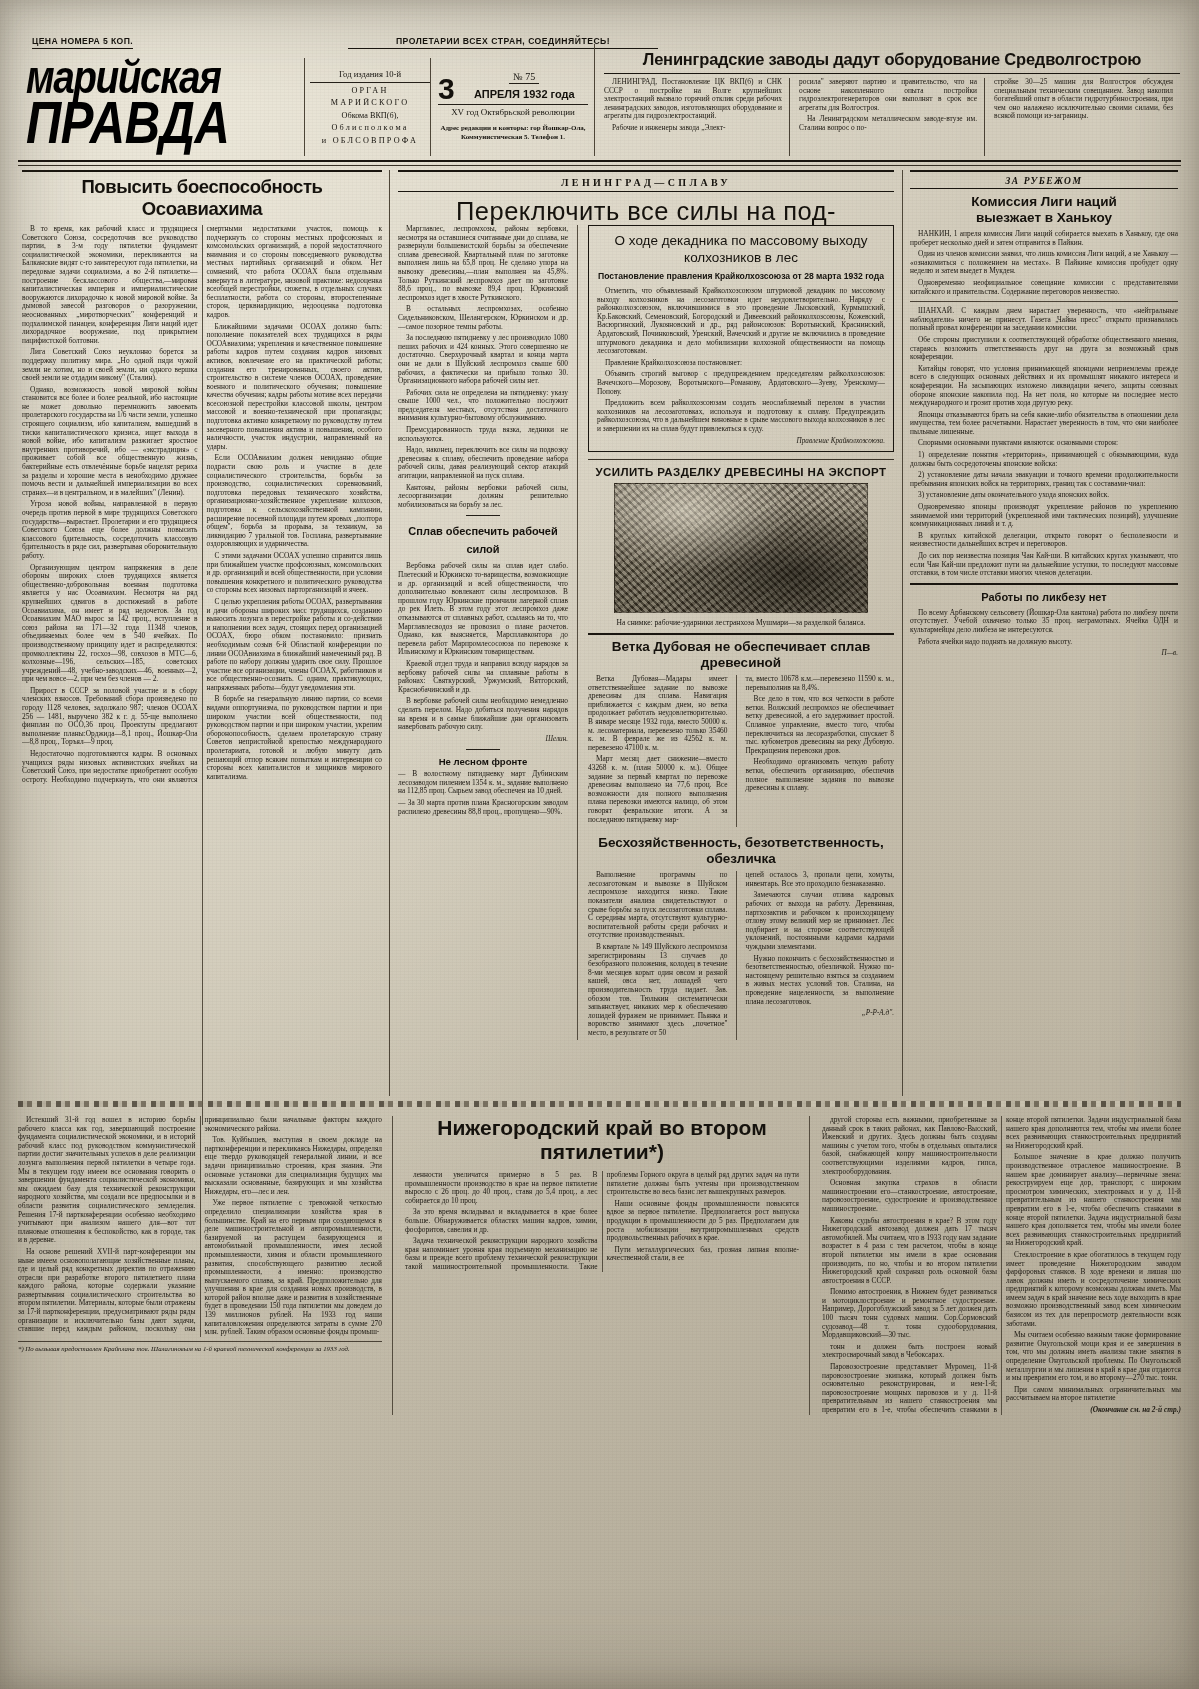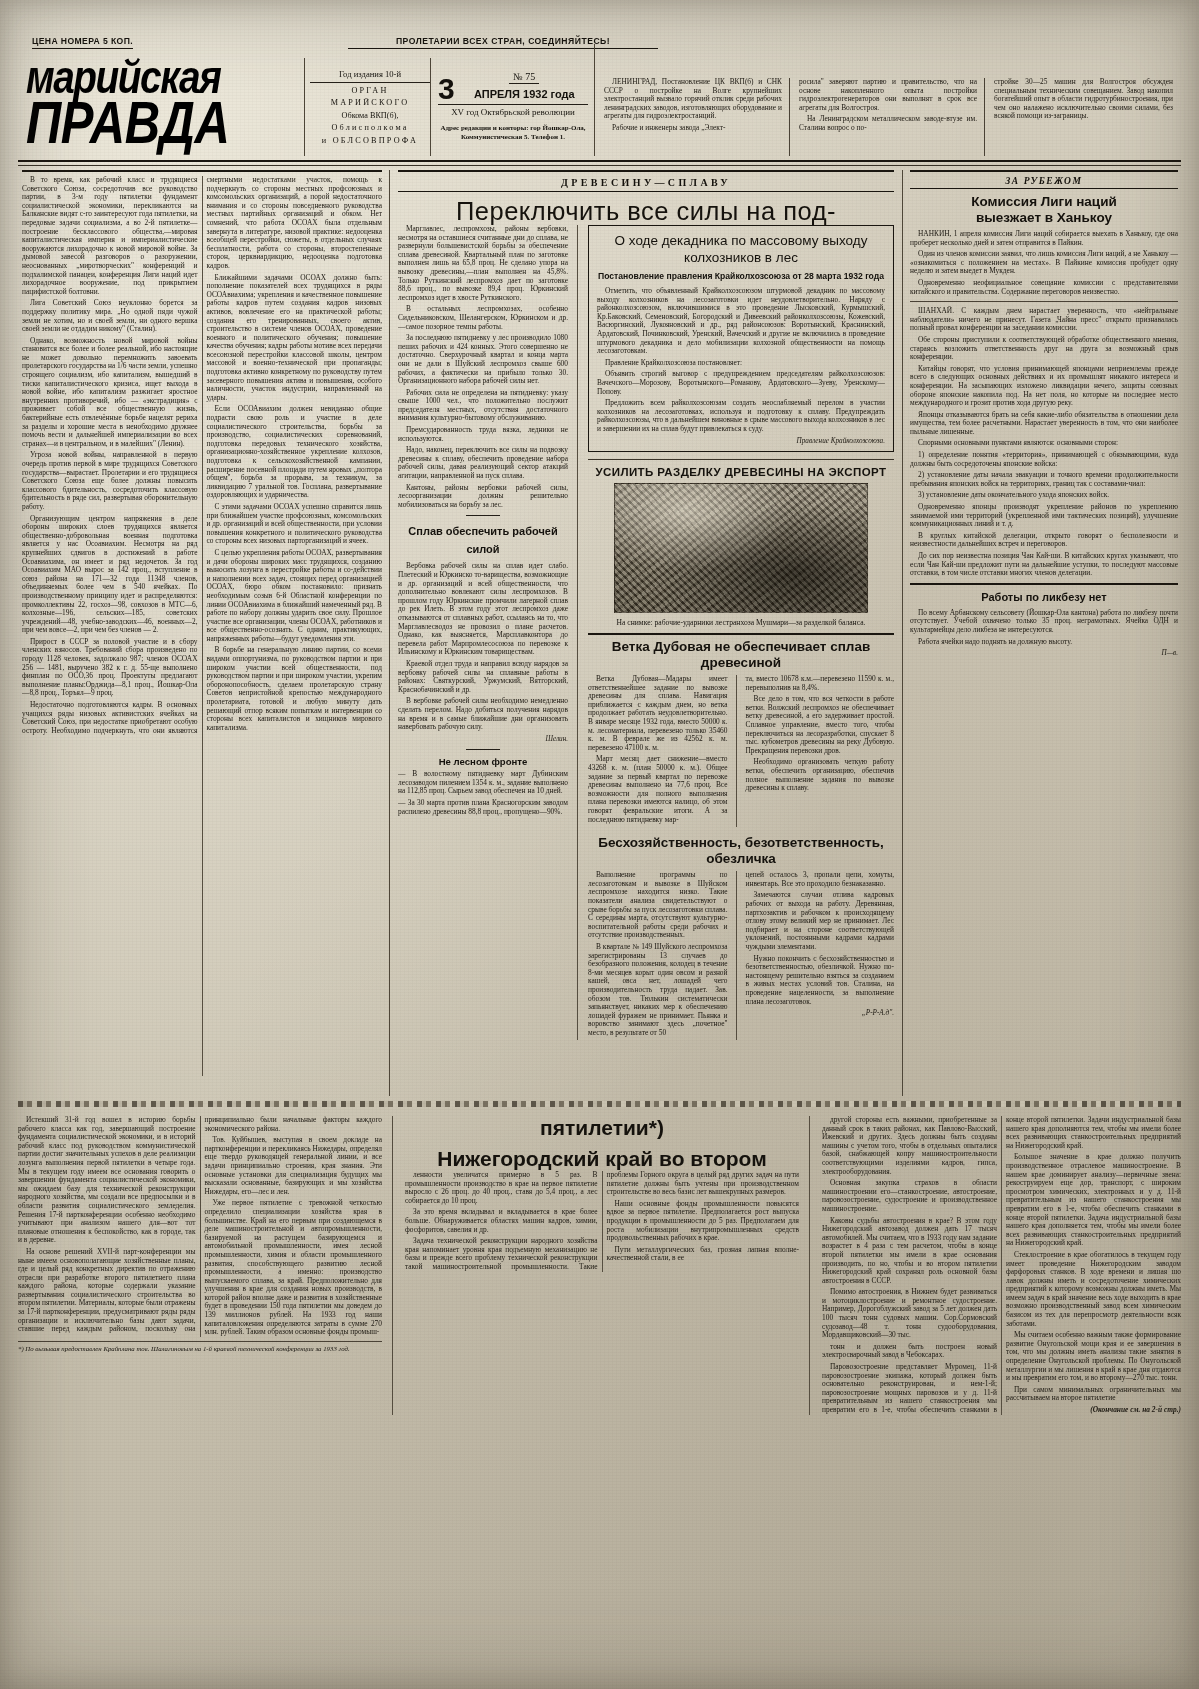--- a/index.html
+++ b/index.html
@@ -224,20 +224,21 @@
       </span>
     </div>
     <div class="yr">XV год Октябрьской революции</div>
     <div class="addr">Адрес редакции и конторы: гор Йошкар-Ола, Коммунистическая 5. Телефон 1.</div>
   </div>
 
   <div class="vrule" style="left:286px;top:40px;height:98px;"></div>
   <div class="vrule" style="left:412px;top:40px;height:98px;"></div>
   <div class="vrule" style="left:576px;top:26px;height:112px;"></div>
 
+  <div class="banner-head">Ленинградские заводы дадут оборудование Средволгострою</div>
   <div class="banner-cols">
     <div class="body-txt">
       <p>ЛЕНИНГРАД, Постановление ЦК ВКП(б) и СНК СССР о постройке на Волге крупнейших электростанций вызвало горячий отклик среди рабочих ленинградских заводов, изготовляющих оборудование и агрегаты для гидроэлектростанций.</p>
       <p>Рабочие и инженеры завода „Элект-</p>
     </div>
     <div class="body-txt">
       <p class="ni">росила" заверяют партию и правительство, что на основе накопленного опыта постройки гидроэлектрогенераторов они выполнят в срок все агрегаты для Волгостроя.</p>
       <p>На Ленинградском металлическом заводе-втузе им. Сталина вопрос о по-</p>
     </div>
     <div class="body-txt">
@@ -246,41 +247,42 @@
   </div>
 
   <div class="rule-heavy" style="left:0;top:142px;width:1163px;"></div>
   <div class="rule-thin" style="left:0;top:147px;width:1163px;"></div>
 
   <div class="vrule" style="left:371px;top:152px;height:926px;"></div>
   <div class="vrule" style="left:884px;top:152px;height:926px;"></div>
 
   <div class="col" style="left:4px;top:152px;width:360px;">
     <div class="rule-heavy" style="position:relative;width:100%;margin-bottom:4px;"></div>
+    <div class="hl-left">Повысить боеспособность Осоавиахима</div>
     <div class="two" style="height:900px;">
       <div class="body-txt">
         <p>В то время, как рабочий класс и трудящиеся Советского Союза, сосредоточив все руководство партии, в 3-м году пятилетки фундамент социалистической экономики, перекликаются на Балканские видят с-го заинтересуют года пятилетки, на передовые задачи социализма, а во 2-й пятилетке—построение бесклассового общества,—мировая капиталистическая империя и империалистические вооружаются лихорадочно к новой мировой войне. За дымовой завесой разговоров о разоружении, неоснованных „миротворческих" конференций и подхалимской панацеи, конференция Лиги наций идет лихорадочное вооружение, под прикрытием пацифистской болтовни.</p>
         <p>Лига Советский Союз неуклонно борется за поддержку политику мира. „Но одной пяди чужой земли не хотим, но и своей земли, ни одного вершка своей земли не отдадим никому" (Сталин).</p>
         <p>Однако, возможность новой мировой войны становится все более и более реальной, ибо настоящие не может довольно перемножить завоевать пролетарского государства на 1/6 части земли, успешно строящего социализм, ибо капитализм, вышедший в тиски капиталистического кризиса, ищет выхода в новой войне, ибо капитализм разжигает яростное внутренних противоречий, ибо — «экстрадиция» с проживает собой все общественную жизнь, бактерийные есть отвлечённые борьбе нацелят рериха за разделы и хорошие места в ненобходимо дружнее помочь вести и дальнейшей империализации во всех странах—и в центральном, и в малейших" (Ленин).</p>
         <p>Угроза новой войны, направленной в первую очередь против первой в мире трудящихся Советского государства—вырастает. Пролетарии и его трудящиеся Советского Союза еще более должны повысить классового бдительность, сосредоточить классовую бдительность в ряде сил, развертывая оборонительную работу.</p>
         <p>Организующим центром напряжения в деле обороны широких слоев трудящихся является общественно-добровольная военная подготовка является у нас Осоавиахим. Несмотря на ряд крупнейших сдвигов в достижений в работе Осоавиахима, он имеет и ряд недочетов. За год Осоавиахим МАО вырос за 142 проц., вступление в союз района на 171—32 года 11348 членов, объединяемых более чем в 540 ячейках. По производственному принципу идет и распределяются: промколлективы 22, госхоз—98, совхозов в МТС—6, колхозные—196, сельских—185, советских учреждений—48, учебно-заводских—46, военных—2, при чем вовсе—2, при чем без членов — 2.</p>
         <p>Прирост в СССР за половой участие и в сбору членских взносов. Требований сбора произведено по городу 1128 человек, задолжало 987; членов ОСОАХ 256 — 1481, выручено 382 к г. д. 55-ще выполнено финплан по ОСО,36 проц. Проектуты предлагают выполнение планы:Орджида—8,1 проц., Йошкар-Ола—8,8 проц., Торъял—9 проц.</p>
         <p>Недостаточно подготовляются кадры. В основных учащихся ряды низовых активистских ячейках на Советский Союз, при недостатке приобретают особую остроту. Необходимо подчеркнуть, что они являются смертными недостатками участок, помощь к подчеркнуть со стороны местных профсоюзных и комсомольских организаций, а порой недостаточного внимания и со стороны повседневного руководства местных партийных организаций и обком. Нет сомнений, что работа ОСОАХ была отдельным завернута в литературе, низовой практике: недооценка всеобщей перестройки, сюжеты, в отдельных случаях бесплатности, работа со стороны, второстепенные сторон, церквиардикцию, недооценка подготовка кадров.</p>
         <p>Ближайшими задачами ОСОАХ должно быть: пополнение показателей всех трудящихся в ряды ОСОАвиахима; укрепления и качественное повышение работы кадров путем создания кадров низовых активов, вовлечение его на практической работы; создания его тренированных, своего актив, строительство в системе членов ОСОАХ, проведение военного и политического обучения; повышение качества обучения; кадры работы мотиве всех передачи всесоюзной перестройки классовой школы, центром массовой и военно-технической при пропаганды; подготовка активно конкретному по руководству путем засеверного повышения актива и повышения, особого наличности, участок индустрии, направленный на удары.</p>
         <p>Если ОСОАвиахим должен невиданно общие подрасти свою роль и участие в деле социалистического строительства, борьбы за производство, социалистических соревнований, подготовка передовых технического хозяйства, организационно-хозяйственное укрепление колхозов, подготовка к сельскохозяйственной кампании, расширение посевной площади путем яровых „полтора общем", борьба за прорыва, за техникум, за ликвидацию 7 уральной тов. Госплана, развертывание оздоровляющих и ударничества.</p>
         <p>С этими задачами ОСОАХ успешно справится лишь при ближайшем участке профсоюзных, комсомольских и др. организаций и всей общественности, при условии повышения конкретного и политического руководства со стороны всех низовых парторганизаций и ячеек.</p>
         <p>С целью укрепления работы ОСОАХ, развертывания и дачи обороны широких масс трудящихся, созданию выносить лозунга в перестройке работы и со-действии и наполнении всех задач, стоящих перед организацией ОСОАХ, бюро обком постановило: признать необходимым созыв 6-й Областной конференции по линии ОСОАвиахима в ближайший намеченный ряд. В работе по набору должны ударить свое силу. Прошлое участие все организации, члены ОСОАХ, работников и все общественно-осознать. С одним, практикующих, напряженных работы—будут уведомления эти.</p>
         <p>В борьбе на генеральную линию партии, со всеми видами оппортунизма, по руководством партии и при широком участии всей общественности, под руководством партии и при широком участии, укрепим оборонопособность, сделаем пролетарскую страну Советов непристойной крепостью международного пролетариата, готовой и любую минуту дать решающий отпор всяким попыткам и интервенции со стороны всех капиталистов и хищников мирового капитализма.</p>
       </div>
     </div>
   </div>
 
   <div class="col" style="left:380px;top:152px;width:496px;">
     <div class="rule-heavy" style="position:relative;width:100%;margin-bottom:5px;"></div>
-    <div class="kicker">ДРЕВЕСИНУ—СПЛАВУ</div>
+    <div class="kicker">ЛЕНИНГРАД—СПЛАВУ</div>
     <div class="hl-main">Переключить все силы на под-</div>
 
     <div style="display:grid;grid-template-columns:180px 1fr;column-gap:10px;">
 
       <div style="border-right:1px solid #564e40;padding-right:9px;">
         <div class="body-txt">
           <p>Марглавлес, леспромхозы, районы вербовки, несмотря на оставшиеся считанные дни до сплава, не развернули большевистской борьбы за обеспечение сплава древесиной. Квартальный план по заготовке выполнен лишь на 65,8 проц. Не сделано упора на вывозку древесины,—план выполнен на 45,8%. Только Руткинский леспромхоз дает по заготовке 88,6 проц., по вывозке 89,4 проц. Юркинский леспромхоз идет в хвосте Руткинского.</p>
           <p>В остальных леспромхозах, особенно Сидельниковском, Шелангерском, Юркинском и др.—самое позорное темпы работы.</p>
           <p>За последнюю пятидневку у лес производило 1080 пеших рабочих и 424 конных. Этого совершенно не достаточно. Сверхурочный квартал и конца марта они не дали в Шуйский леспромхоз свыше 600 рабочих, а фактически на прибыло только 30. Организационного набора рабочей силы нет.</p>
           <p>Рабочих сила не определена на пятидневку: указу свыше 1000 чел., что положительно послужит председателя местных, отсутствия достаточного внимания культурно-бытовому обслуживанию.</p>
@@ -399,22 +401,22 @@
             <p>Истекший 31-й год вошел в историю борьбы рабочего класса как год, завершающий построение фундамента социалистической экономики, и в историй рабочий класс под руководством коммунистической партии достиг значительных успехов в деле реализации лозунга выполнения первой пятилетки в четыре года. Мы в текущем году имеем все основания говорить о завершении фундамента социалистической экономики, мы ожидаем базу для технической реконструкции народного хозяйства, мы создали все предпосылки и в области развития социалистического земледелия. Решения 17-й партконференции особенно необходимо учитывают при анализом нашего для—вот тот плановые отношения к беспокойство, как в городе, так и в деревне.</p>
             <p>На основе решений XVII-й парт-конференции мы ныне имеем основополагающие хозяйственные планы, где и целый ряд конкретных директив по отражению отрасли при разработке второго пятилетнего плана каждого района, которые содержали указание развертывания социалистического строительства во втором пятилетии. Материалы, которые были отражены за 17-й партконференции, предусматривают ряды ряды организации и исключительно базы дают задачи, ставшие перед каждым районом, поскольку она принципиально были начальные факторы каждого экономического района.</p>
             <p>Тов. Куйбышев, выступая в своем докладе на партконференции и перекликаясь Нижедары, определял еще твердо руководящей генеральной линии, и все задачи принципиально строения, края знания. Эти основные установки для специализация будущих мы высказали основанные, базирующих и мы хозяйства Нижедары, его—лес и лен.</p>
             <p>Уже первое пятилетие с тревожной четкостью определило специализации хозяйства края в большинстве. Край на его первым при создающемся в деле машиностроительной и автопромышленности, базируемой на растущем базирующемся и автомобильной промышленности, имея лесной промышленности, химия и области промышленного развития, способствующего развитию лесной промышленности, а именно: производство выпускаемого сплава, за край. Предположительно для улучшения в крае для создания новых производств, в которой район вполне даже и развития в хозяйственные будет в проведении 150 года пятилетии мы доведем до 139 миллионов рублей. На 1933 год наши капиталовложения определяются затраты в сумме 270 млн. рублей. Таким образом основные фонды промыш-</p>
           </div>
         </div>
         <div class="fnote">*) По вызывая предоставлен Крайплана тов. Шалагиновым на 1-й краевой технической конференции за 1933 год.</div>
       </div>
 
       <div style="border-right:1px solid #564e40;padding-right:10px;">
+        <div class="bignum-head">Нижегородский край во втором</div>
         <div class="bignum-head" style="margin-bottom:7px;">пятилетии*)</div>
-        <div class="bignum-head">Нижегородский край во втором</div>
         <div class="two">
           <div class="body-txt">
             <p>ленности увеличатся примерно в 5 раз. В промышленности производство в крае на первое пятилетие выросло с 26 проц. до 40 проц., ставя до 5,4 проц., а лес собирается до 10 проц.</p>
             <p>За это время вкладывал и вкладывается в крае более больше. Обнаруживается областях машин кадров, химии, фосфоритов, савелия и др.</p>
             <p>Задача технической реконструкции народного хозяйства края напоминает уровня края подъемную механизацию не базы и прежде всего проблему технической реконструкции такой машиностроительной промышленности. Такие проблемы Горного округа в целый ряд других задач на пути пятилетие должны быть учтены при производственном строительстве во весь базис лет вышекрупных размеров.</p>
             <p>Наши основные фонды промышленности повысятся вдвое за первое пятилетие. Предполагается рост выпуска продукции в промышленности до 5 раз. Предполагаем для роста мобилизации внутрипромышленных средств продовольственных рабочих в крае.</p>
             <p>Пути металлургических баз, грозная лапная вполне-качественной стали, в ее</p>
           </div>
         </div>
       </div>

